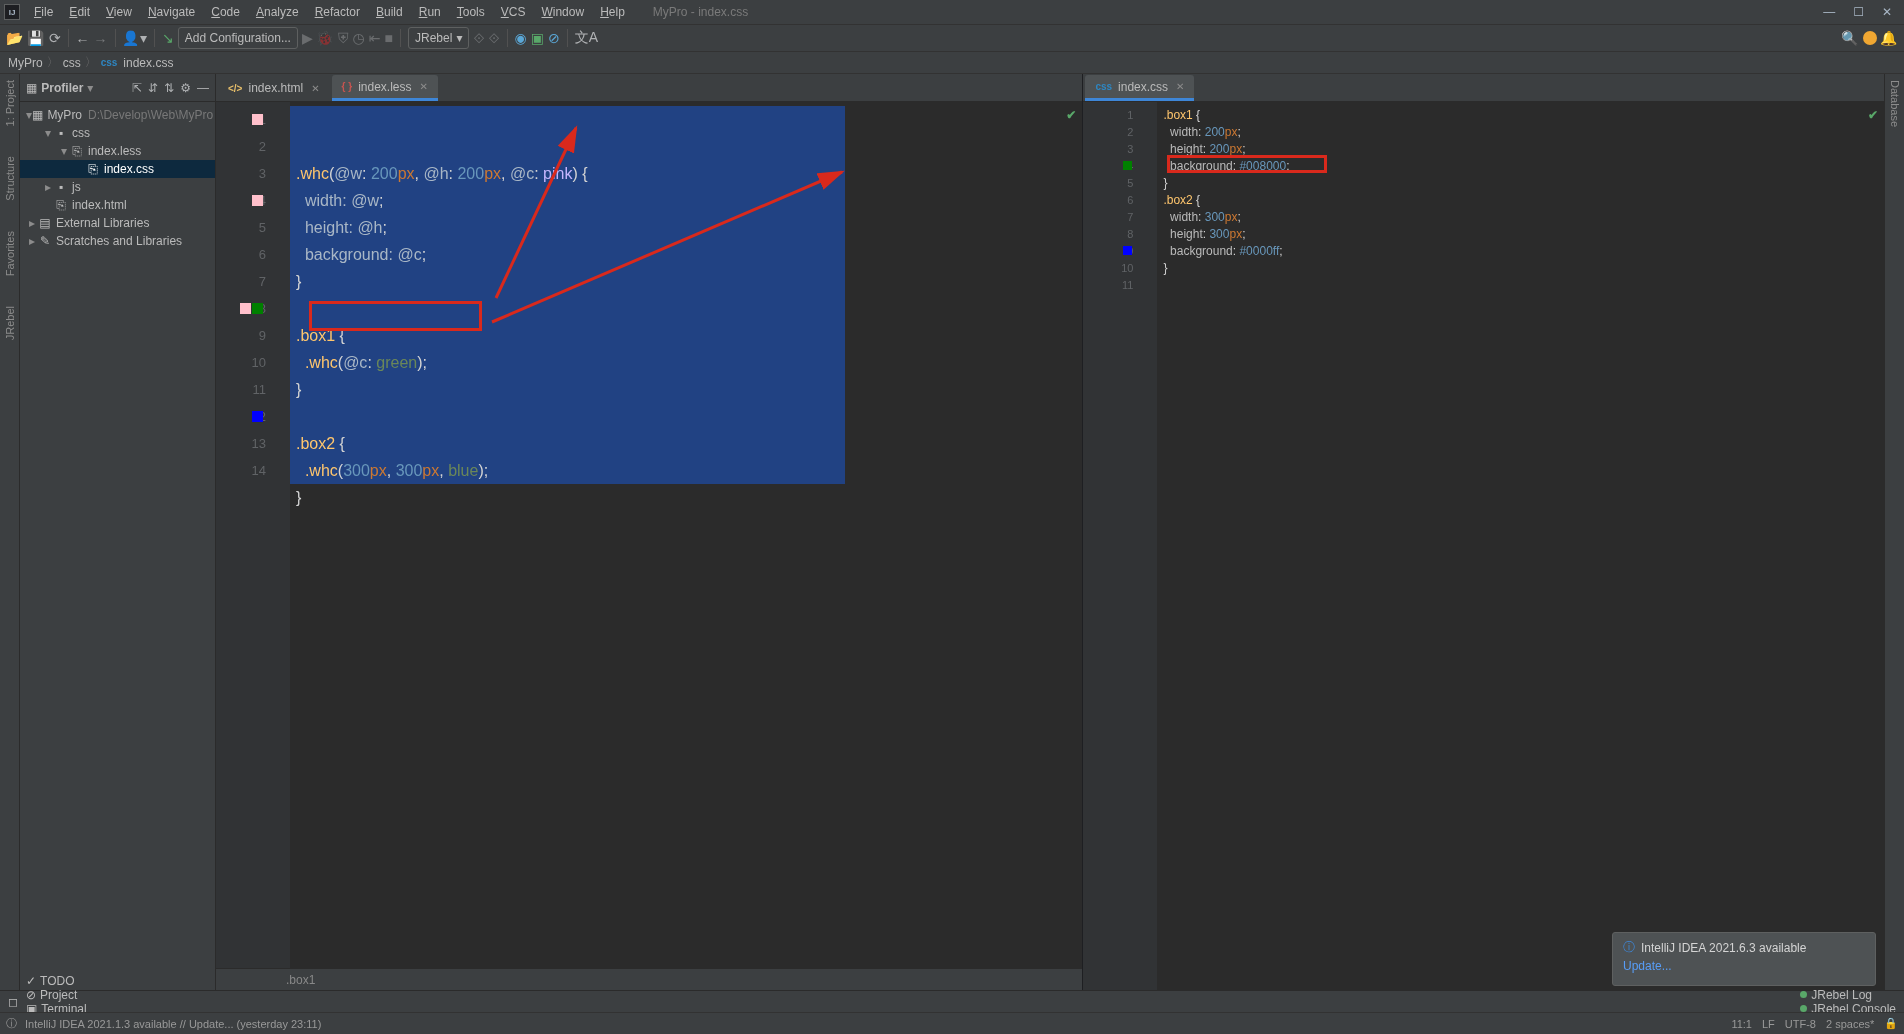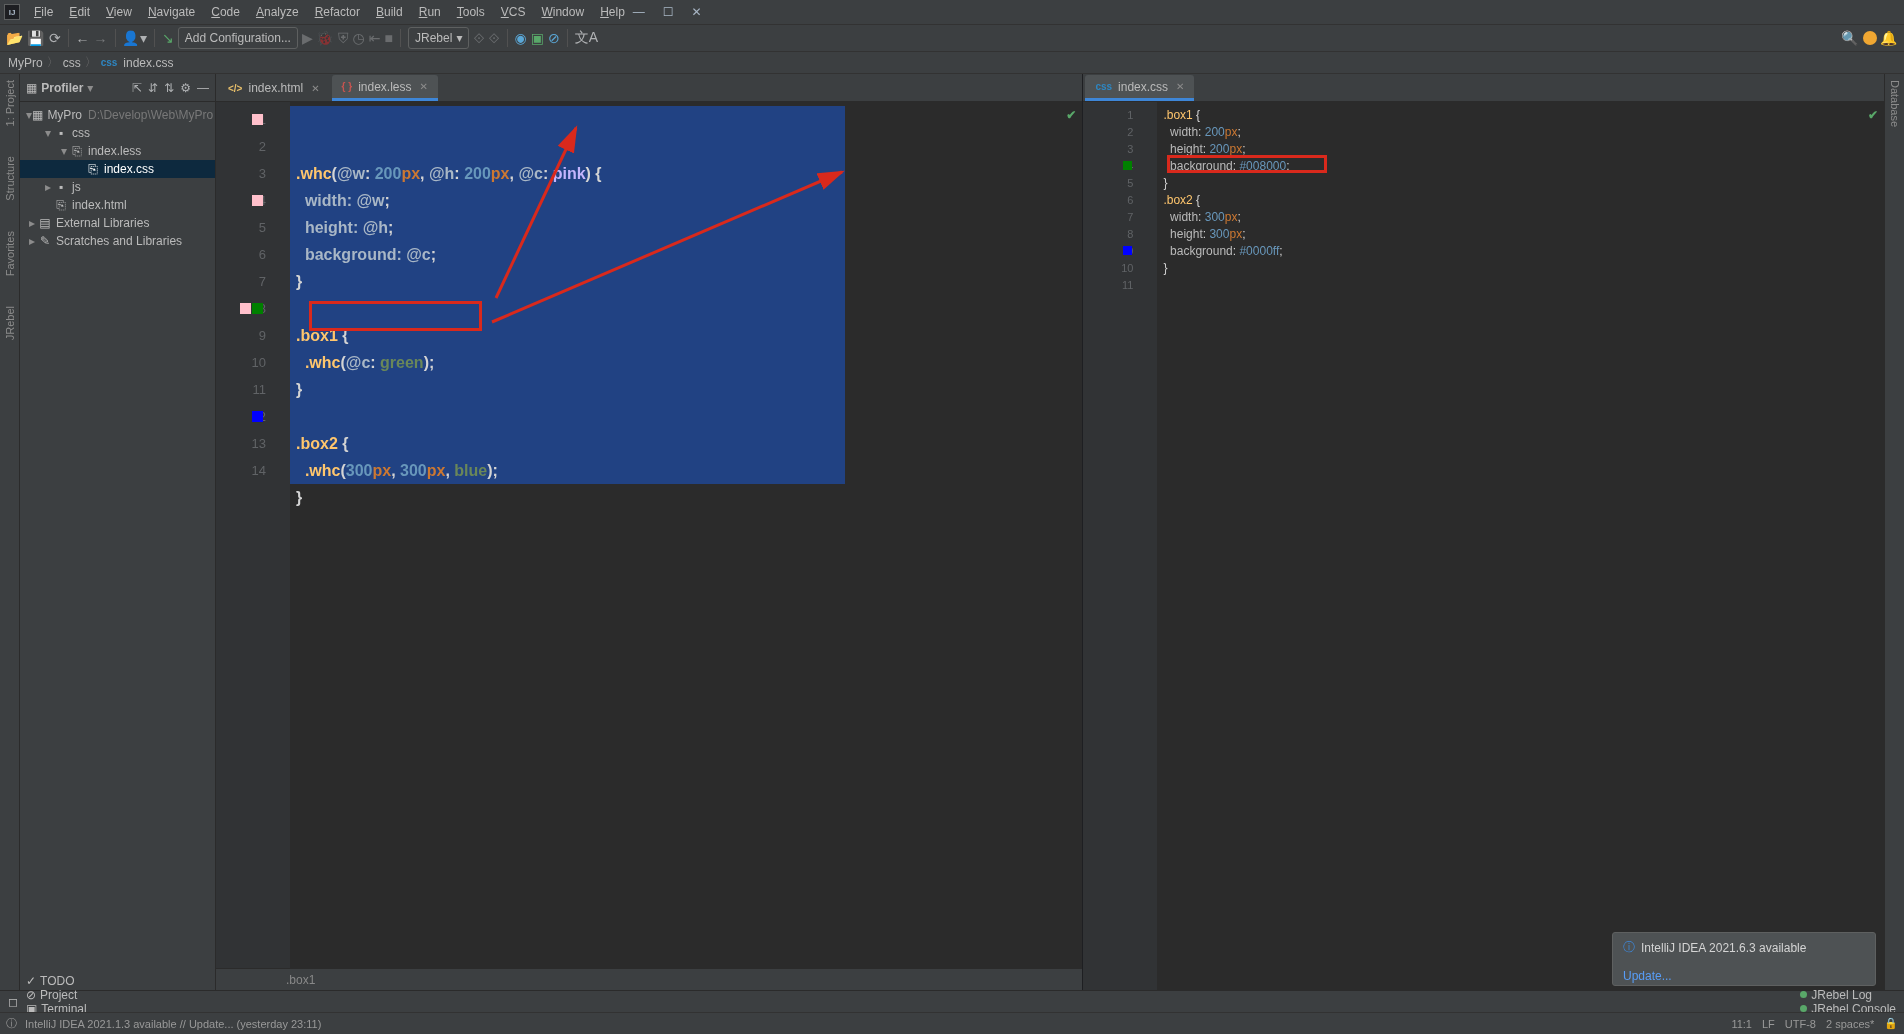--- a/index.html
+++ b/index.html
@@ -69,21 +69,21 @@
 .gutter.small .ln{height:17px;font-size:11px;}
 .gutter .swatch{position:absolute;left:36px;width:11px;height:11px;}
 .gutter.small .swatch{left:40px;width:9px;height:9px;}
 .swatch.pink{background:#ffc0cb;}
 .swatch.green{background:#008000;}
 .swatch.blue{background:#0000ff;}
 .foldcol{width:14px;background:#313335;}
 .code{flex:1;padding:4px 0 0 6px;color:#a9b7c6;white-space:pre;overflow:hidden;position:relative;}
 .code .line{height:27px;display:flex;align-items:center;}
 .code.small .line{height:17px;font-size:12px;}
-.code.big{font-size:16px;font-weight:bold;}
+.code.big{font-size:16px;font-weight:normal;}
 
 
 .selblock{position:absolute;left:0;top:4px;height:378px;width:555px;background:#214283;z-index:0;}
 .code.big .line > span, .code.big .line{position:relative;z-index:1;}
 
 
 .overlay{position:absolute;inset:0;pointer-events:none;z-index:3;}
 .redbox{position:absolute;border:3px solid #d9291c;}
 .arrow-svg{position:absolute;}
 
@@ -105,21 +105,21 @@
 .toolwinbar{height:22px;background:#3c3f41;border-top:1px solid #2b2b2b;display:flex;align-items:center;padding:0 8px;gap:8px;}
 .toolwinbar .item{display:flex;align-items:center;gap:4px;cursor:default;}
 .statusbar{height:22px;background:#3c3f41;border-top:1px solid #323232;display:flex;align-items:center;padding:0 6px;gap:8px;font-size:11px;color:#999;}
 .statusbar .right{margin-left:auto;display:flex;gap:10px;align-items:center;}
 .green-dot{width:7px;height:7px;border-radius:50%;background:#59a869;display:inline-block;}
 .tick{color:#59a869;font-weight:bold;position:absolute;top:6px;right:6px;}
 
 
 .notify{position:absolute;right:28px;bottom:48px;width:264px;height:54px;background:#4e5254;border:1px solid #5e6060;padding:6px 10px;border-radius:3px;}
 .notify .title{color:#d4d4d4;display:flex;align-items:center;gap:6px;}
-.notify .link{color:#589df6;margin-top:13px;display:block;}
+.notify .link{color:#589df6;margin-top:3px;display:block;}
 .notify .info-ico{color:#3e86d7;}
 </style>
 </head>
 <body>
 
 <div class="titlebar">
   <span class="app-icon">IJ</span>
   <div class="menu" id="menu">
       <span><u>F</u>ile</span>
       <span><u>E</u>dit</span>
@@ -128,20 +128,21 @@
       <span><u>C</u>ode</span>
       <span><u>A</u>nalyze</span>
       <span><u>R</u>efactor</span>
       <span><u>B</u>uild</span>
       <span><u>R</u>un</span>
       <span><u>T</u>ools</span>
       <span><u>V</u>CS</span>
       <span><u>W</u>indow</span>
       <span><u>H</u>elp</span>
     </div>
+  <span class="wintitle">MyPro - index.css</span>
   <div class="winbtns">
     <span>—</span>
     <span>☐</span>
     <span>✕</span>
   </div>
 </div>
 
 <div class="toolbar">
   <span class="icon">📂</span>
   <span class="icon">💾</span>

